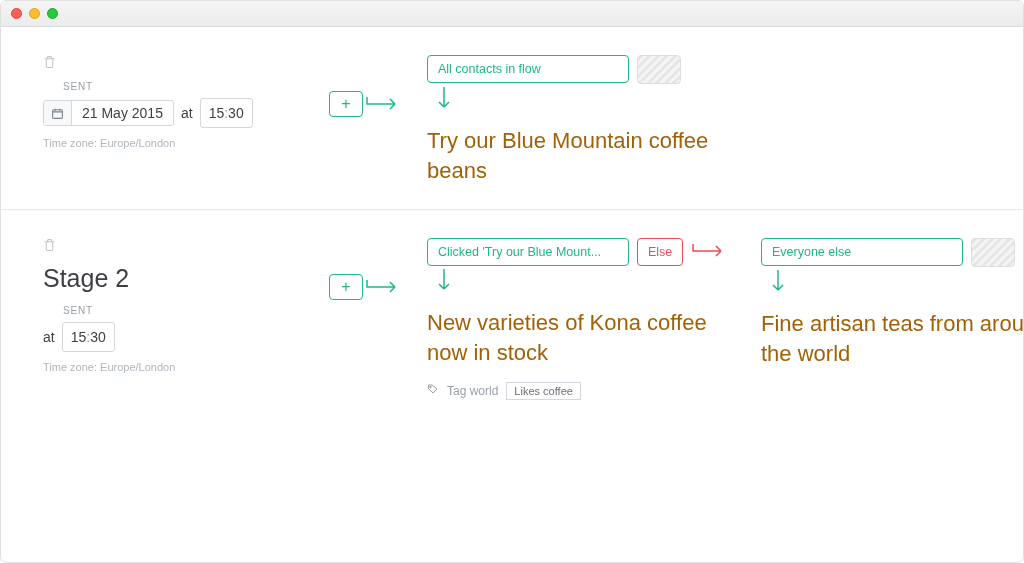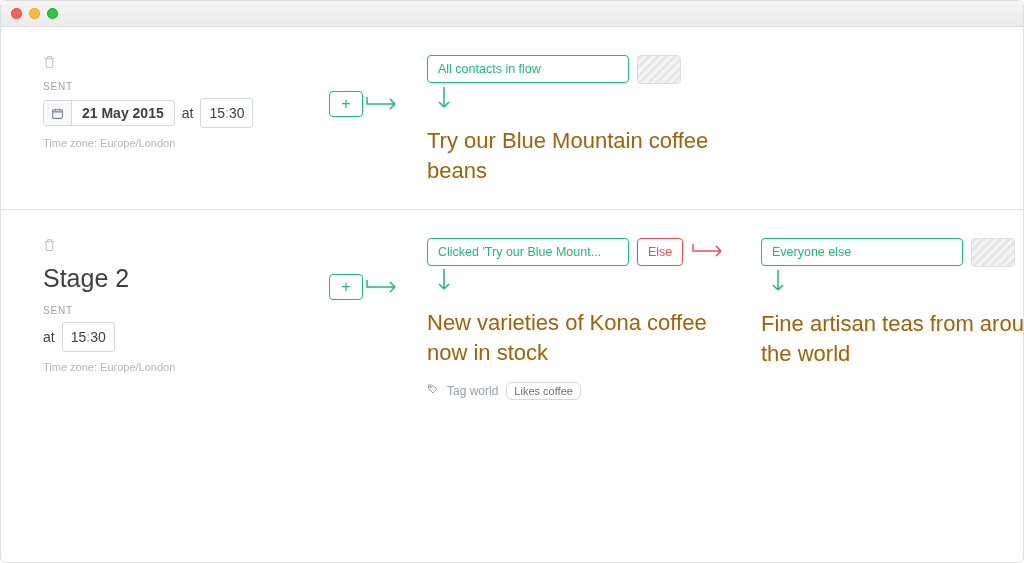--- a/index.html
+++ b/index.html
@@ -51,36 +51,36 @@
       font-weight: 400;
       color: #3d3f43;
       margin-bottom: 12px;
     }
     .sent-label {
       font-size: 10px;
       letter-spacing: 0.8px;
       color: #9aa1a9;
       margin-bottom: 6px;
       font-weight: 500;
+      margin-left: 20px;
     }
     .date-row {
       display: flex;
       align-items: center;
       gap: 7px;
       margin-bottom: 9px;
     }
     .date-box {
       display: inline-flex;
       align-items: center;
       border: 1px solid #d3d8de;
       border-radius: 3px;
       overflow: hidden;
       height: 26px;
       background: #fff;
-      font-weight: bold;
     }
     .cal-btn {
       width: 28px;
       height: 100%;
       display: flex;
       align-items: center;
       justify-content: center;
       background: #f6f8fa;
       border-right: 1px solid #d3d8de;
       color: #7a828b;
@@ -180,21 +180,21 @@
     .tag-row {
       margin-top: 14px;
       display: flex;
       align-items: center;
       gap: 8px;
       font-size: 12px;
       color: #9aa1a9;
     }
     .tag-chip {
       border: 1px solid #d3d8de;
-      border-radius: 6px;
+      border-radius: 0;
       padding: 2px 7px;
       font-size: 11px;
       color: #6b7178;
     }
   </style>
 </head>
 <body>
 
 <div class="window">
   <div class="title-bar">

